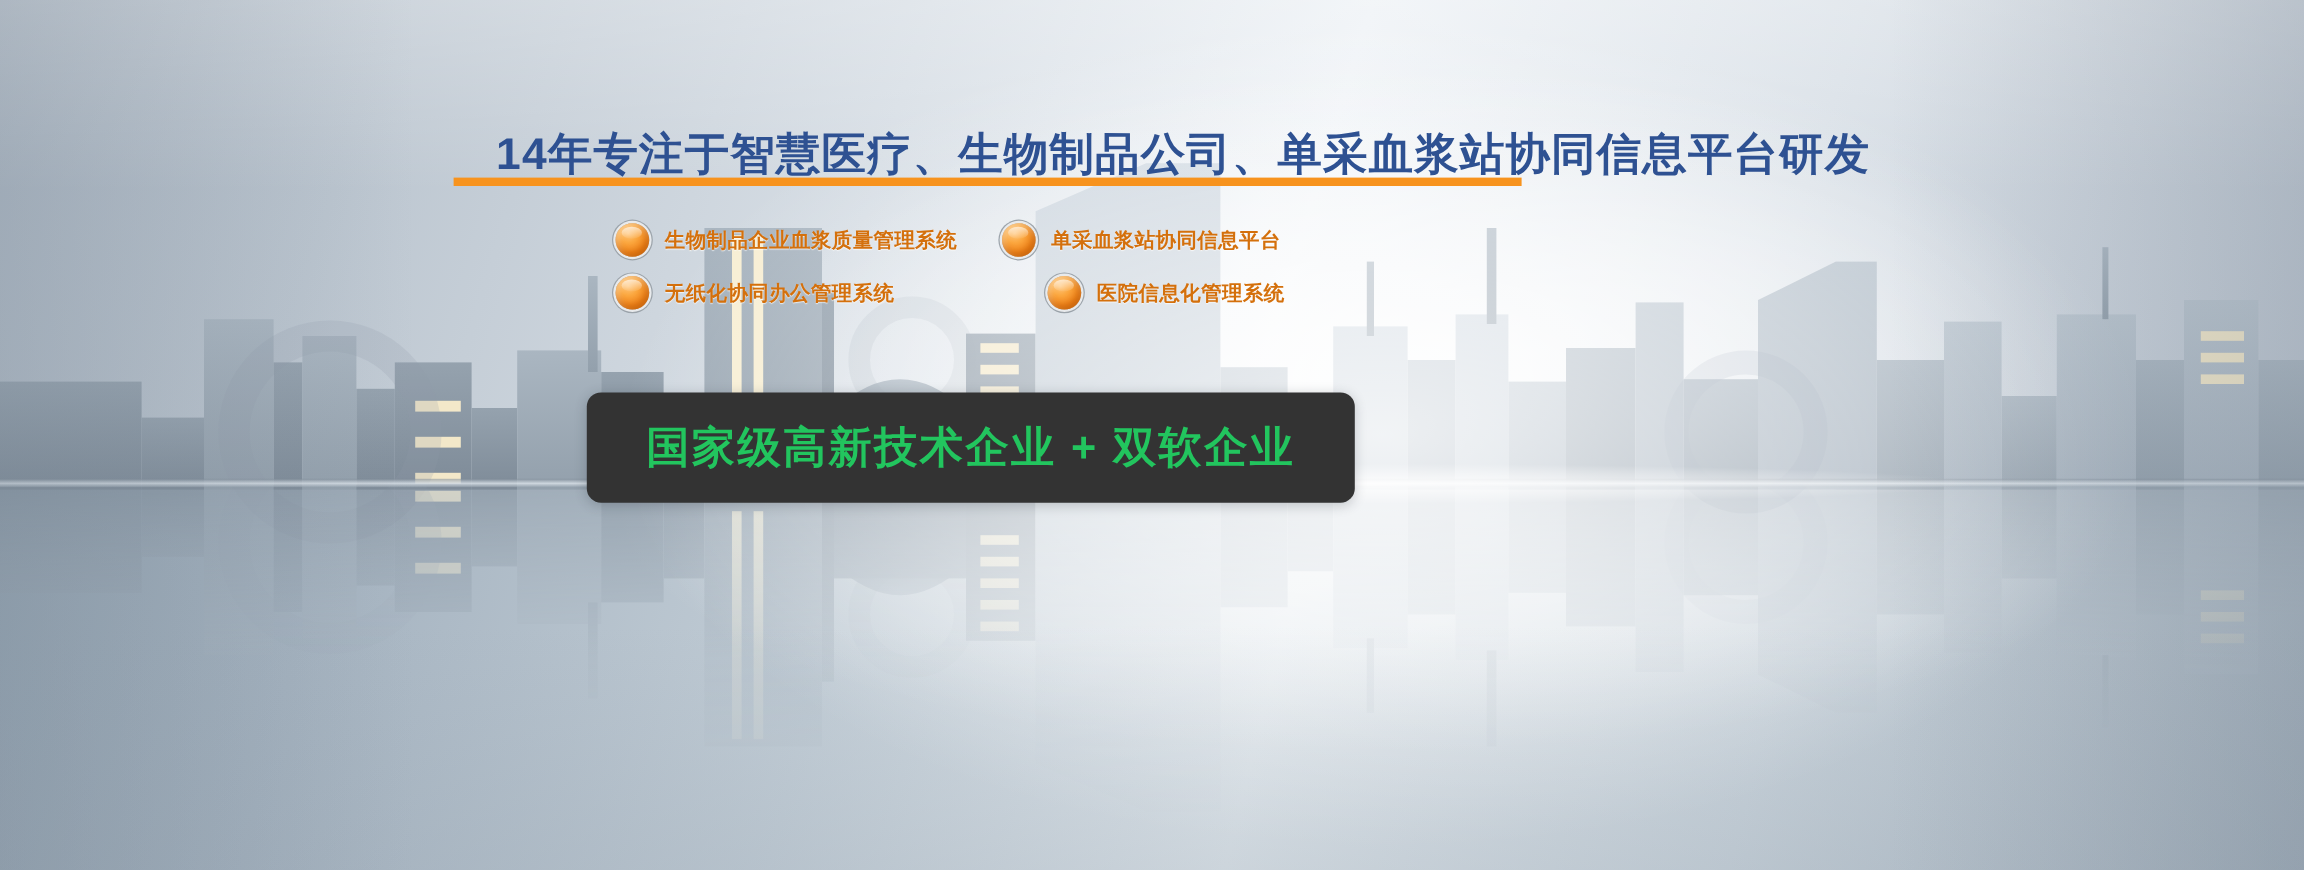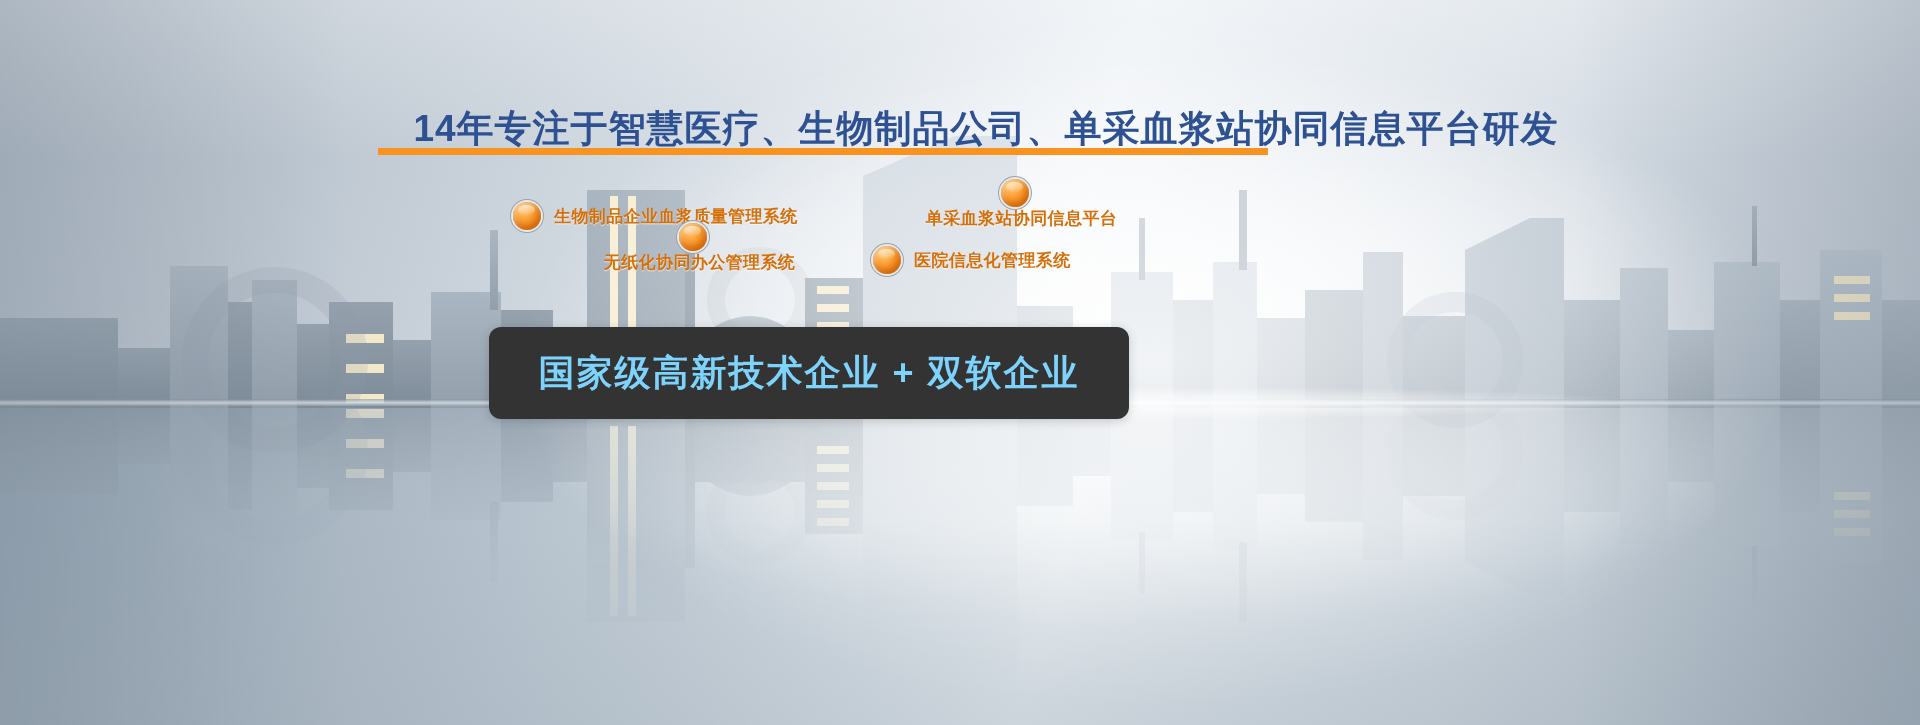--- a/index.html
+++ b/index.html
@@ -107,28 +107,28 @@
   }
 
   .features {
     position: absolute;
     left: 487px; top: 186px;
     width: 700px;
   }
   .feature-row {
     display: flex;
     height: 44px;
-    align-items: flex-end;
+    align-items: flex-start;
   }
   .feature {
     display: flex;
     align-items: center;
   }
   .feature.col-a { width: 322px; }
-  .feature.col-b { width: 360px; flex-direction: column; }
+  .feature.col-b { width: 360px; }
 
   .bullet-icon {
     width: 28px; height: 28px;
     border-radius: 50%;
     flex: 0 0 28px;
     background:
       radial-gradient(circle at 38% 30%, #ffc57a 0%, #fba73f 30%, #f2851a 62%, #e2730c 100%);
     box-shadow:
       0 0 0 2px #e8eaec,
       0 0 0 3px #9ba3aa,
@@ -159,21 +159,21 @@
     left: 463px; top: 327px;
     width: 640px; height: 92px;
     background: #333333;
     border-radius: 12px;
     display: flex;
     align-items: center;
     justify-content: center;
     box-shadow: 0 2px 10px rgba(40,50,60,0.22);
   }
   .tagline-text {
-    color: #7dd3fc;
+    color: #22c55e;
     font-size: 36px;
     font-weight: 700;
     letter-spacing: 2px;
     white-space: nowrap;
   }
 </style>
 </head>
 <body>
 
 <div class="banner">

